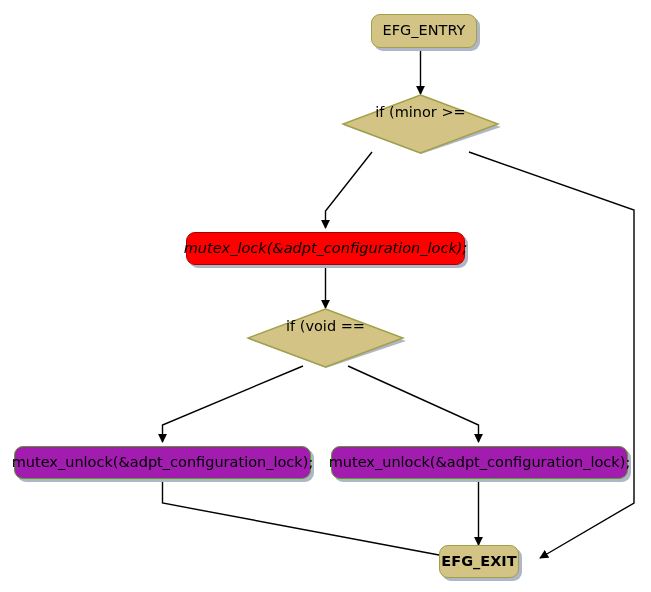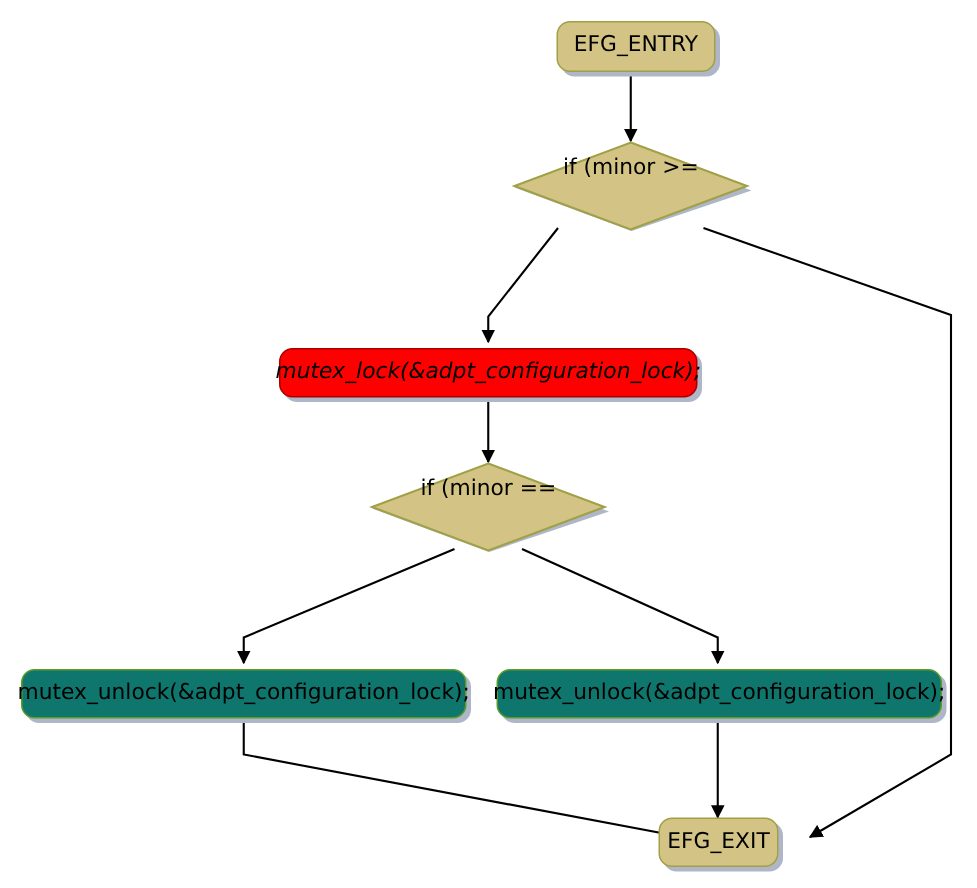--- a/index.html
+++ b/index.html
@@ -57,21 +57,21 @@
     border-radius: 9px;
     font-size: 14.5px;
     box-shadow: 3px 3px 0 0 #AEB6C8;
   }
   .action.red {
     background: #FF0000;
     border: 1.5px solid #A80000;
     font-style: italic;
   }
   .action.green {
-    background: #0f766e;
+    background: #a21caf;
     border: 1.5px solid #5B9B28;
   }
 
   
   .diamond {
     background: transparent;
     border: none;
     box-shadow: none;
     text-decoration: underline;
   }
@@ -131,28 +131,28 @@
 
   <div class="node action red" style="left:186px; top:232px; width:279px; height:33px;">
     <span class="label">mutex_lock(&amp;adpt_configuration_lock);</span>
   </div>
 
   <div class="node diamond" style="left:245px; top:308px; width:161px; height:60px;">
     <svg class="dshape" viewBox="0 0 161 60" preserveAspectRatio="none">
       <polygon points="83,4 161,33 81,60 3,31" fill="#AEB6C8"></polygon>
       <polygon points="80.5,1 158,30 80.5,59 3,30" fill="#D3C485" stroke="#A0A046" stroke-width="1.4"></polygon>
     </svg>
-    <span class="label" style="position:absolute; top:10px; left:0; width:100%;">if (minor ==</span>
+    <span class="label" style="position:absolute; top:10px; left:0; width:100%;">if (void ==</span>
   </div>
 
   <div class="node action green" style="left:14px; top:446px; width:297px; height:33px;">
     <span class="label">mutex_unlock(&amp;adpt_configuration_lock);</span>
   </div>
 
   <div class="node action green" style="left:331px; top:446px; width:297px; height:33px;">
     <span class="label">mutex_unlock(&amp;adpt_configuration_lock);</span>
   </div>
 
-  <div class="node terminal" style="left:439px; top:545px; width:80px; height:33px;">
+  <div class="node terminal" style="left:439px; top:545px; width:80px; height:33px;font-weight:bold;">
     <span class="label">EFG_EXIT</span>
   </div>
 
 </div>
 
 </body></html>

